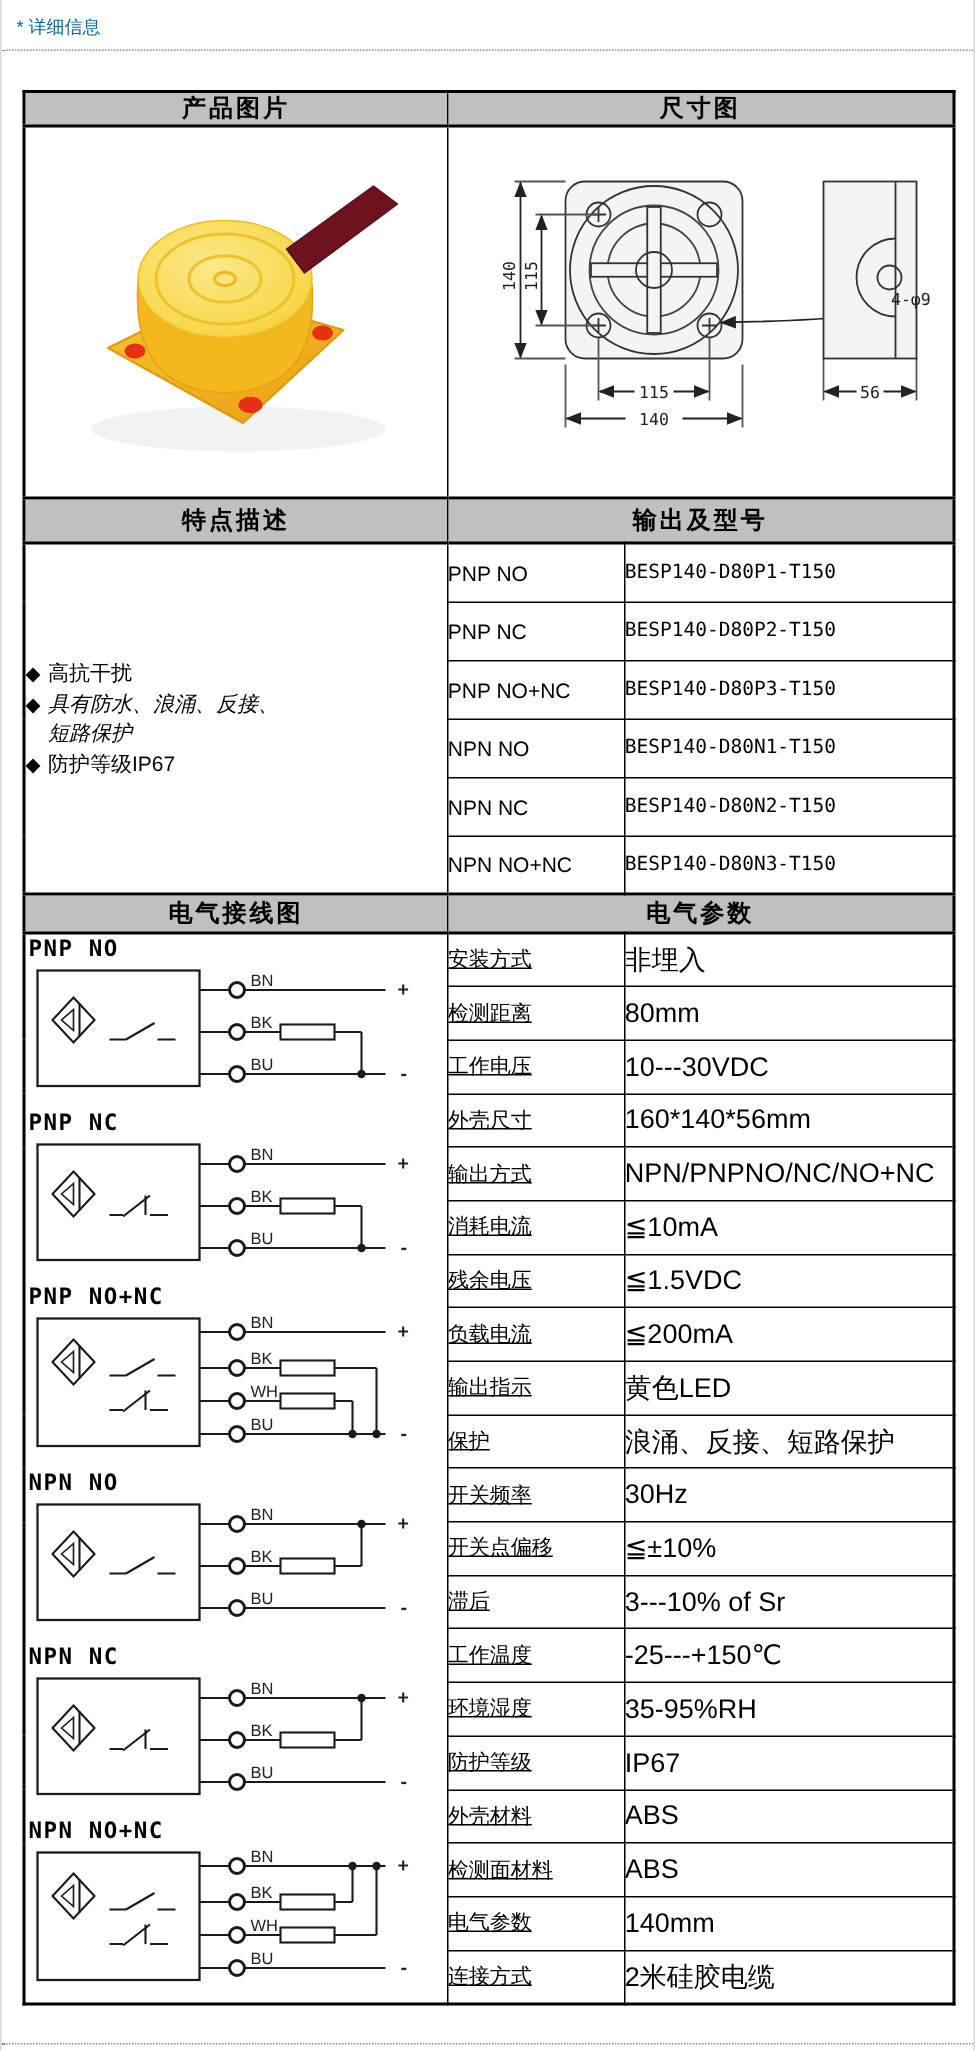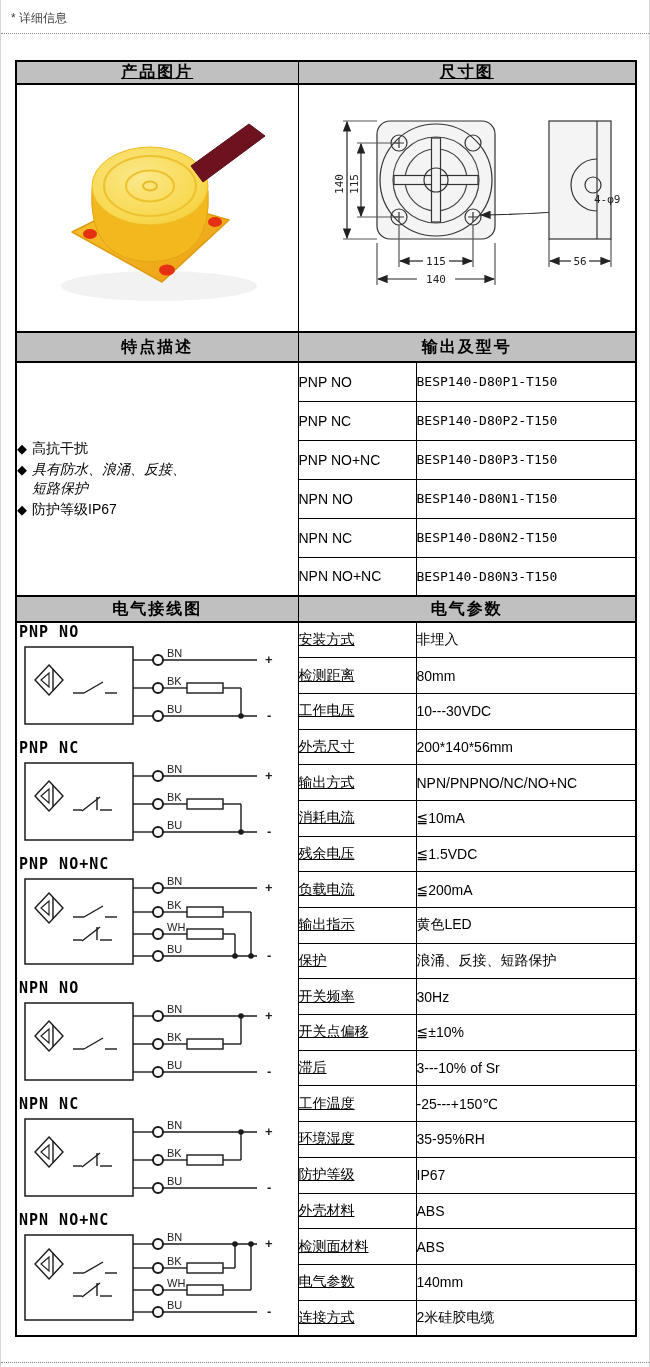--- a/index.html
+++ b/index.html
@@ -1,38 +1,38 @@
 <!DOCTYPE html>
 <html><head>
 <meta charset="utf-8">
 <style>
   html,body{margin:0;padding:0;background:#fff;}
   body{font-family:"Liberation Sans","DejaVu Sans",sans-serif;color:#000;}
   .page{position:relative;width:648px;height:1367px;margin:0 auto;background:#fff;
         border-left:1px solid #d7d7d7;border-right:1px solid #d7d7d7;overflow:hidden;}
-  .page-title{font-size:12px;color:#404040;padding:10px 0 6px 10px;}
+  .page-title{font-size:12px;color:#0369a1;padding:10px 0 6px 10px;}
   .dotted-top{border-bottom:1px dotted #8a8a8a;height:0;margin:0;}
   .dotted-bottom{position:absolute;left:0;right:0;bottom:4px;border-top:1px dotted #8a8a8a;}
   table.spec{border-collapse:collapse;table-layout:fixed;width:620px;margin:26px 0 0 14px;
              border:2px solid #000;}
   table.spec td, table.spec th{border:1px solid #000;padding:0;vertical-align:middle;
              font-weight:normal;overflow:hidden;}
   tr.hdr th{background:#c0c0c0;font-weight:bold;font-size:16px;letter-spacing:2px;
             border-top:2px solid #000;border-bottom:2px solid #000;text-align:center;}
   tr.hdr1 th{border-top:none;}
-  tr.hdr1{height:16px;text-decoration:underline;} tr.r-img{height:248px;} tr.hdr2{height:30px;}
+  tr.hdr1{height:16px;} tr.r-img{height:248px;} tr.hdr2{height:30px;}
   tr.r-model{height:39px;} tr.hdr3{height:26px;} tr.r-param{height:34px;}
   td.cell-img, td.cell-draw{text-align:center;vertical-align:middle;background:#fff;}
   td.cell-features{vertical-align:top;padding:14px 6px 0 8px;}
   .feat{font-size:14px;line-height:19px;margin:2px 0;display:flex;}
   .feat .bullet{margin-right:5px;font-size:13px;}
   td.model-out{font-size:14px;padding-left:10px;}
   td.model-code{font-family:"DejaVu Sans Mono","Liberation Mono",monospace;font-size:13px;text-align:left;}
   td.param-label{font-size:14px;padding-left:9px;text-decoration:underline;}
-  td.param-value{font-size:14px;padding-left:26px;}
+  td.param-value{font-size:18px;padding-left:26px;}
   td.cell-wiring{vertical-align:top;padding:28px 4px 4px 8px;}
   .wd{margin-bottom:9px;}
   .wd-title{font-family:"DejaVu Sans Mono","Liberation Mono",monospace;font-weight:bold;
             font-size:15px;letter-spacing:1px;margin:0 0 1px 2px;}
   svg{display:block;}
   .wd svg{margin-left:2px;}
 </style>
 </head>
 <body>
 
@@ -412,21 +412,21 @@
     <tr class="r-param">
           <td class="param-label">检测距离</td>
           <td class="param-value">80mm</td>
         </tr>
     <tr class="r-param">
           <td class="param-label">工作电压</td>
           <td class="param-value">10---30VDC</td>
         </tr>
     <tr class="r-param">
           <td class="param-label">外壳尺寸</td>
-          <td class="param-value">200*140*56mm</td>
+          <td class="param-value">160*140*56mm</td>
         </tr>
     <tr class="r-param">
           <td class="param-label">输出方式</td>
           <td class="param-value">NPN/PNPNO/NC/NO+NC</td>
         </tr>
     <tr class="r-param">
           <td class="param-label">消耗电流</td>
           <td class="param-value">≦10mA</td>
         </tr>
     <tr class="r-param">

